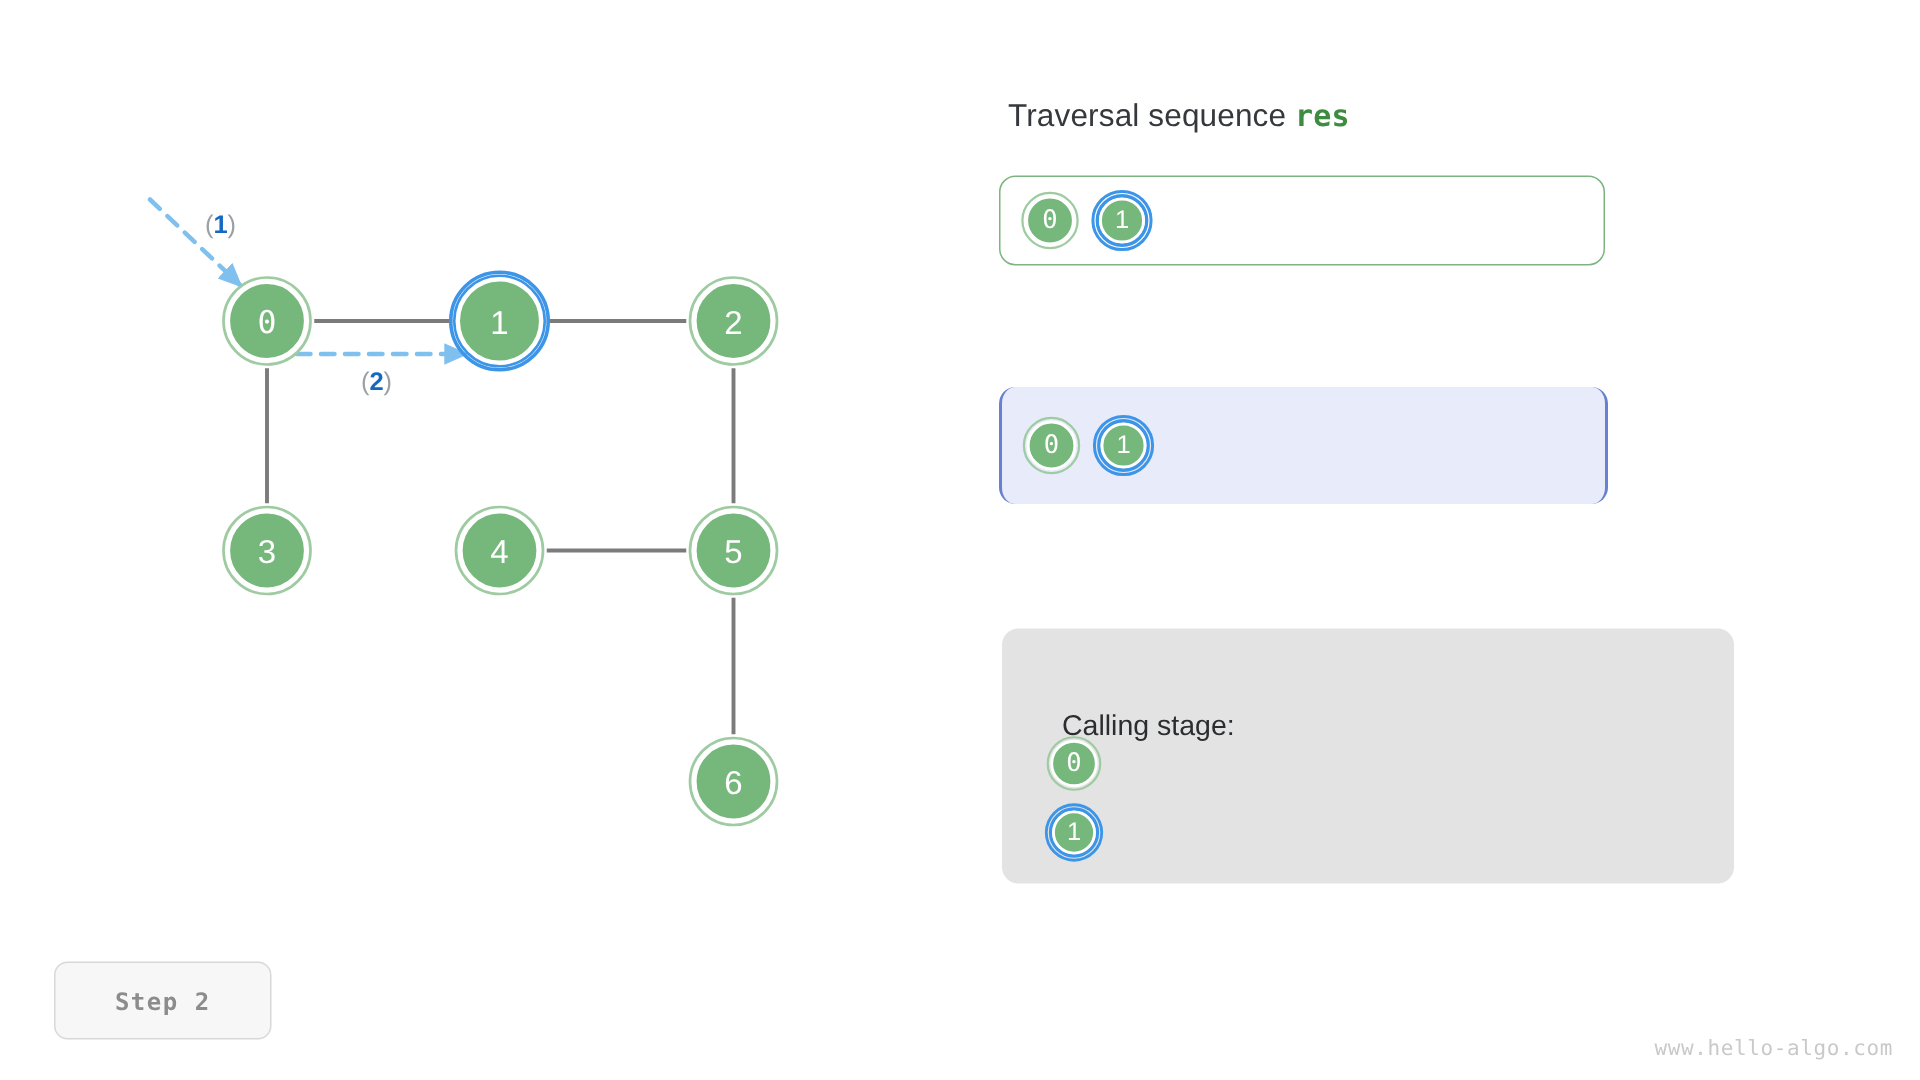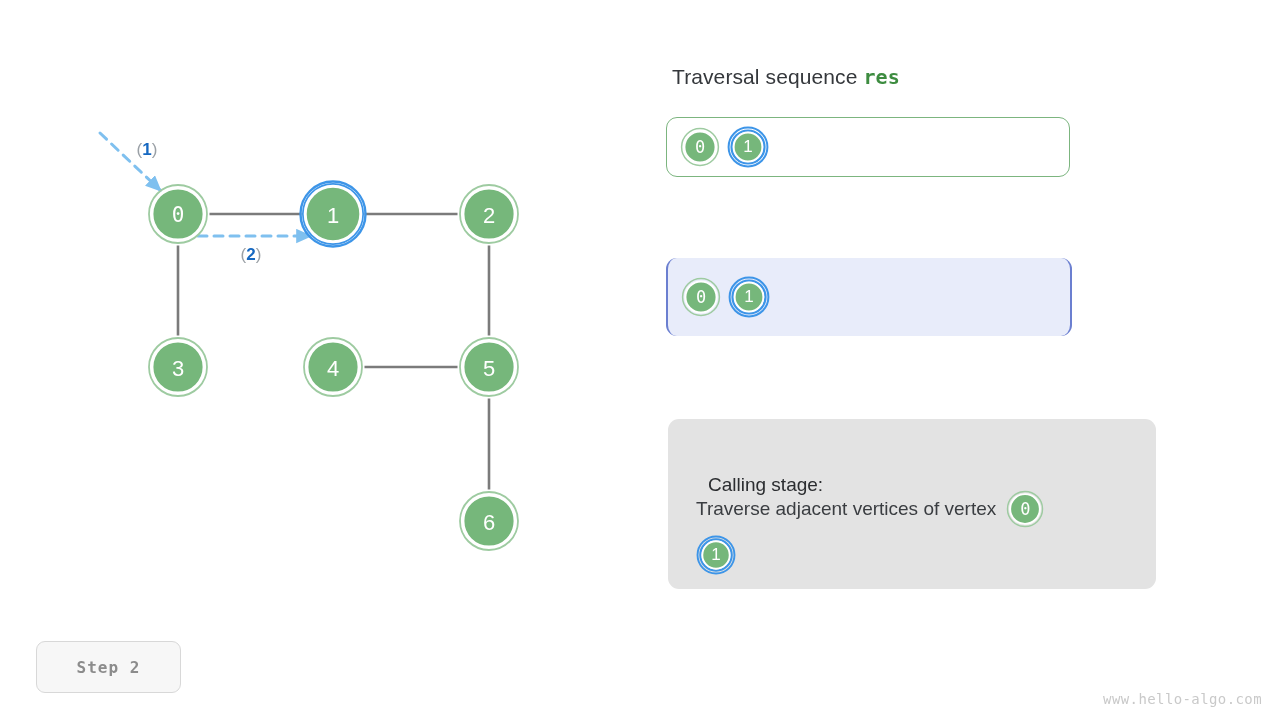--- a/index.html
+++ b/index.html
@@ -310,21 +310,20 @@
           </svg>
           <span class="chip-text sans">1</span>
         </span>
       </div>
   </div>
 
   <div class="stage-card">
     <div class="stage-title">Calling stage:</div>
 
     <div class="stage-line stage-line-1">
-      <span>Traverse adjacent vertices of vertex</span>
       <span id="stage-vertex-1"><span class="chip" style="width: 40px; height: 40px;"><svg width="40" height="40" viewBox="0 0 42 42">
               <circle cx="21" cy="21" r="18.4" fill="none" stroke="#9ecba1" stroke-width="1.5"></circle>
               <circle cx="21" cy="21" r="15.6" fill="#76b77b" stroke="#ffffff" stroke-width="2"></circle>
             </svg><span class="chip-text mono">0</span></span></span>
     </div>
 
     <div class="stage-line stage-line-2">
       <span id="stage-vertex-2"><span class="chip" style="width: 40px; height: 40px;"><svg width="40" height="40" viewBox="0 0 42 42">
               <circle cx="21" cy="21" r="19.4" fill="none" stroke="#3d95e8" stroke-width="2"></circle>
               <circle cx="21" cy="21" r="16.4" fill="none" stroke="#3d95e8" stroke-width="2.4"></circle>

